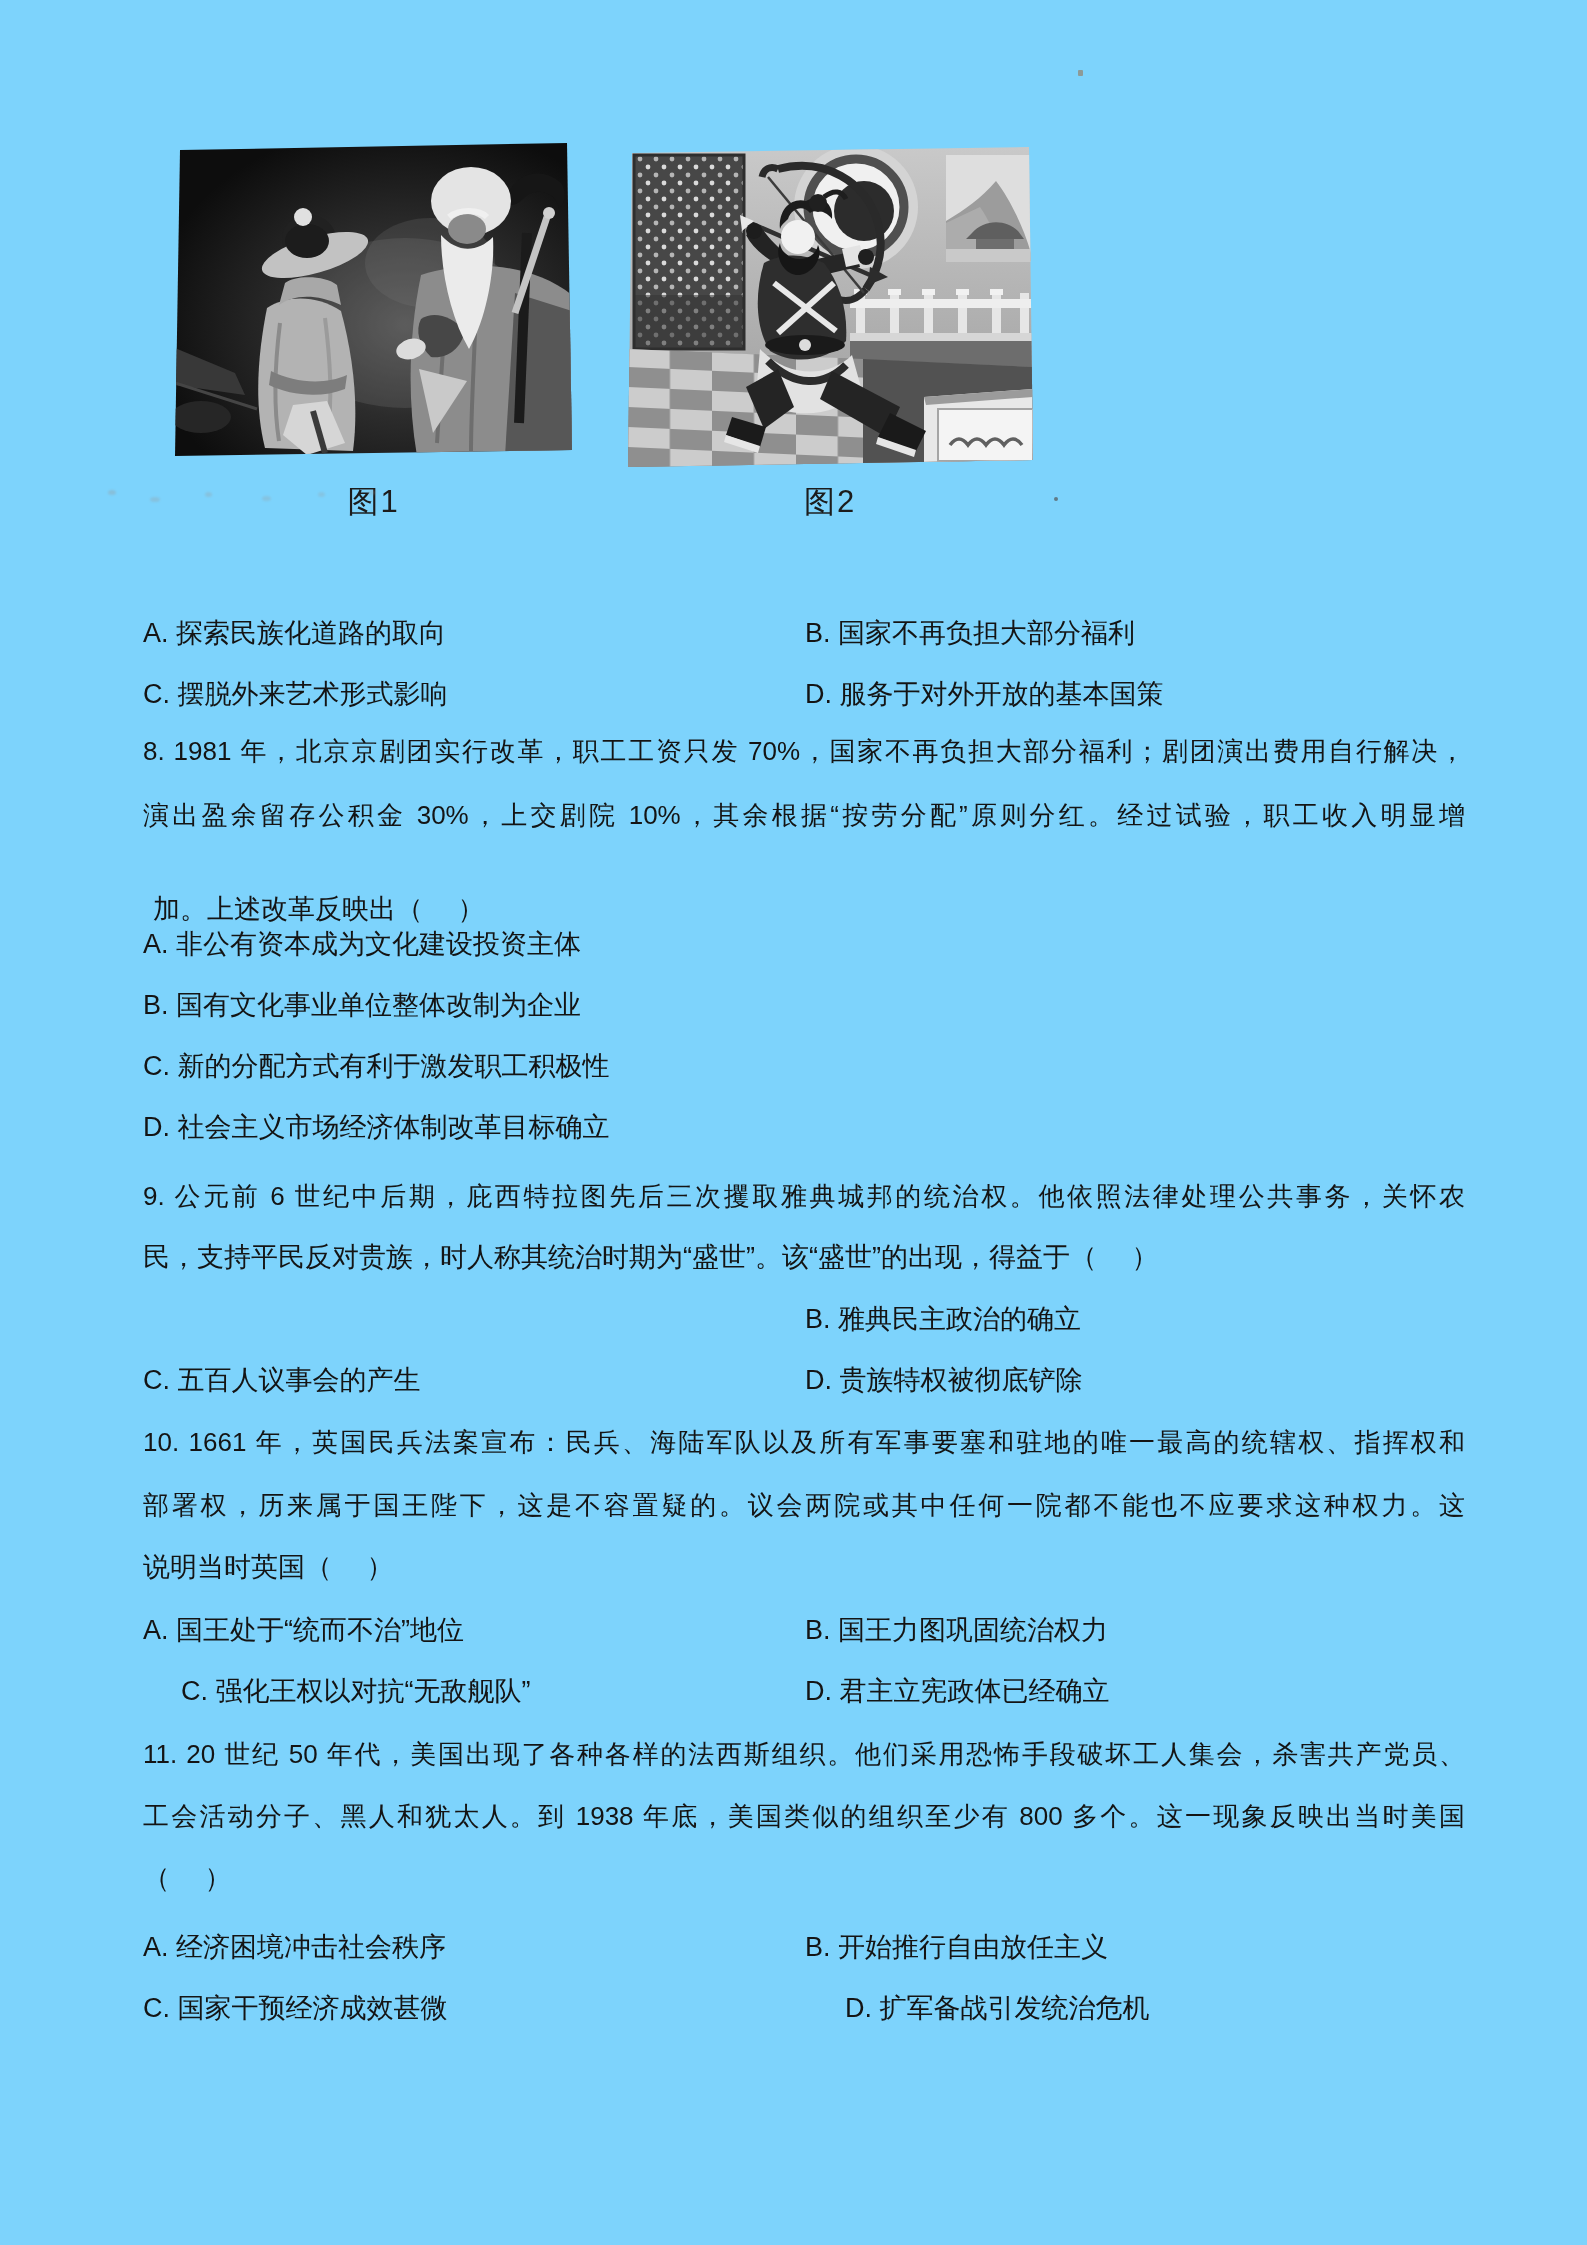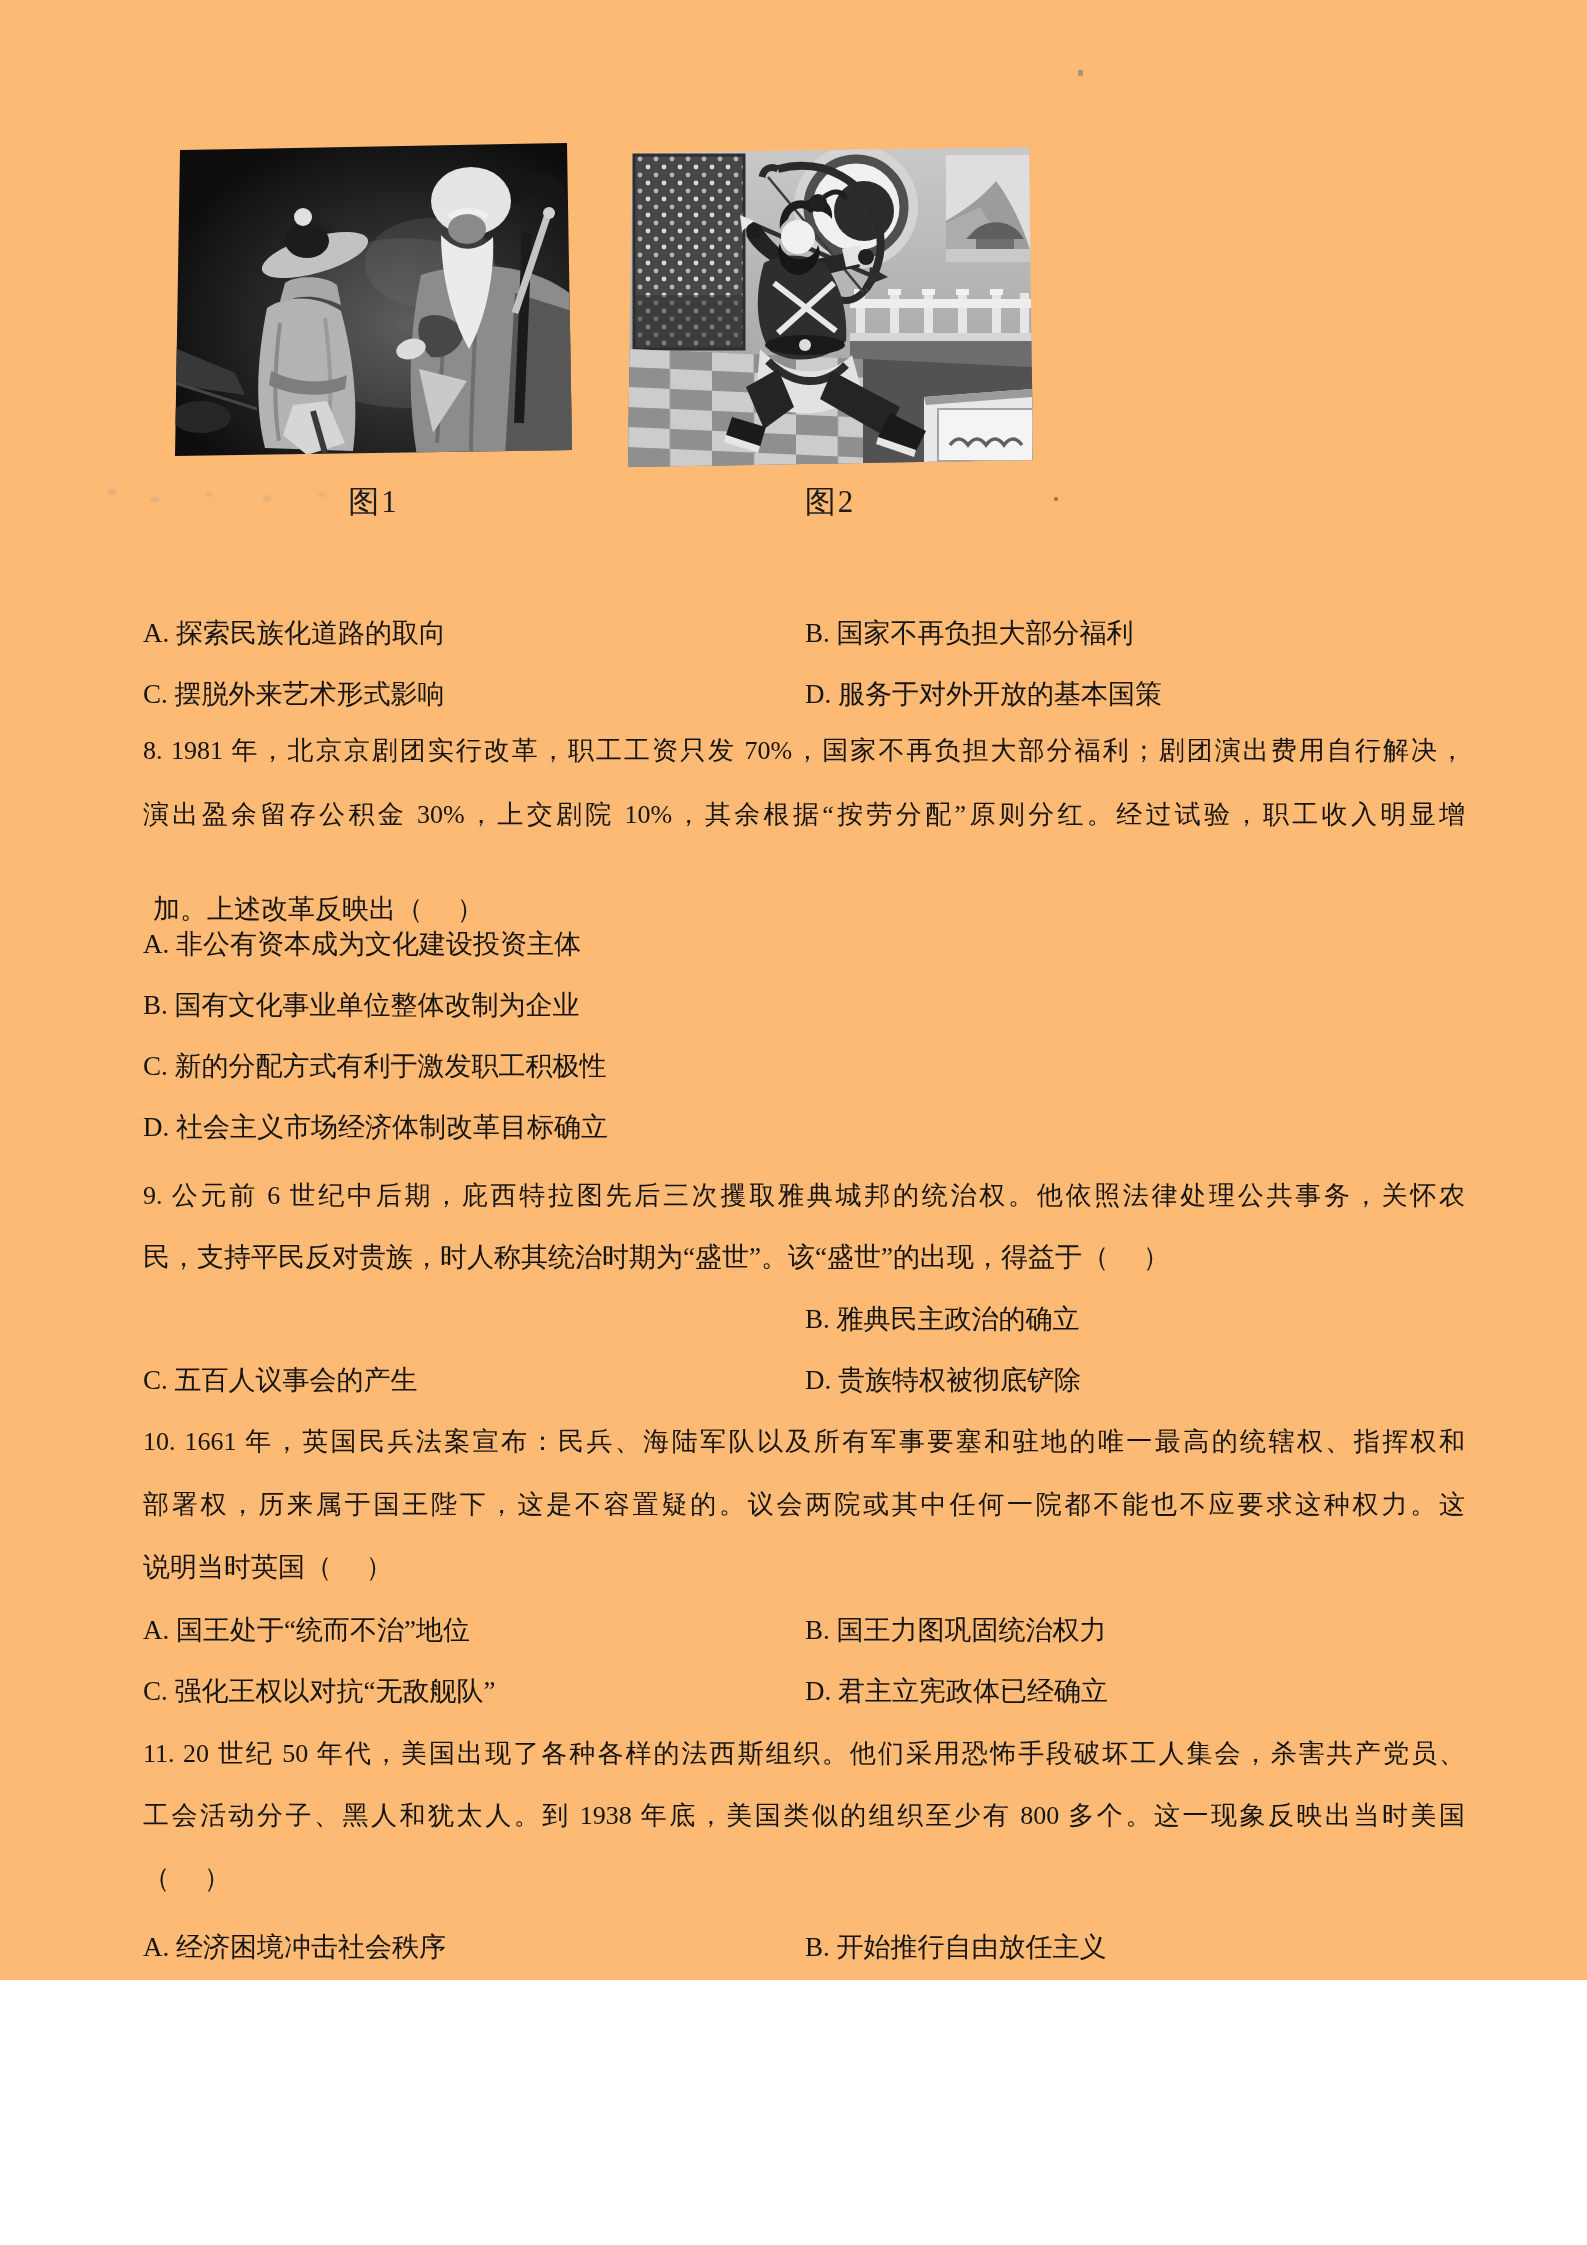--- a/index.html
+++ b/index.html
@@ -1,20 +1,20 @@
 <!DOCTYPE html>
 <html><head>
 <meta charset="utf-8">
 <style>
   html,body{margin:0;padding:0;background:#ffffff;}
   .page{
     position:relative;
-    width:1587px;height:1980px;
-    background:#fdba74;
-    font-family:Liberation Serif, serif;
+    width:1587px;height:2245px;
+    background:#7dd3fc;
+    font-family:Liberation Sans, sans-serif;
     color:#151515;
     overflow:hidden;
   }
   .fig{position:absolute;margin:0;padding:0;}
   .caption{
     position:absolute;
     font-size:31px;
     text-align:center;
     color:#1c1c1c;
     letter-spacing:2px;
@@ -247,21 +247,21 @@
   <div class="line" style="top:1241px;">民，支持平民反对贵族，时人称其统治时期为“盛世”。该“盛世”的出现，得益于（　 ）</div>
   <div class="line optR" style="top:1303px;">B. 雅典民主政治的确立</div>
   <div class="line optL" style="top:1364px;">C. 五百人议事会的产生</div>
   <div class="line optR" style="top:1364px;">D. 贵族特权被彻底铲除</div>
 
   <div class="line just" style="top:1426px;">10. 1661 年，英国民兵法案宣布：民兵、海陆军队以及所有军事要塞和驻地的唯一最高的统辖权、指挥权和</div>
   <div class="line just" style="top:1489px;">部署权，历来属于国王陛下，这是不容置疑的。议会两院或其中任何一院都不能也不应要求这种权力。这</div>
   <div class="line" style="top:1551px;">说明当时英国（　 ）</div>
   <div class="line optL" style="top:1614px;">A. 国王处于“统而不治”地位</div>
   <div class="line optR" style="top:1614px;">B. 国王力图巩固统治权力</div>
-  <div class="line optL" style="top:1675px;">C. 强化王权以对抗“无敌舰队”</div>
+  <div class="line optL" style="top:1675px;margin-left:38px;">C. 强化王权以对抗“无敌舰队”</div>
   <div class="line optR" style="top:1675px;">D. 君主立宪政体已经确立</div>
 
   <div class="line just" style="top:1738px;">11. 20 世纪 50 年代，美国出现了各种各样的法西斯组织。他们采用恐怖手段破坏工人集会，杀害共产党员、</div>
   <div class="line just" style="top:1800px;">工会活动分子、黑人和犹太人。到 1938 年底，美国类似的组织至少有 800 多个。这一现象反映出当时美国</div>
   <div class="line" style="top:1862px;">（　 ）</div>
   <div class="line optL" style="top:1931px;">A. 经济困境冲击社会秩序</div>
   <div class="line optR" style="top:1931px;">B. 开始推行自由放任主义</div>
   <div class="line optL" style="top:1992px;">C. 国家干预经济成效甚微</div>
   <div class="line optR" style="top:1992px;margin-left:40px;">D. 扩军备战引发统治危机</div>
 

